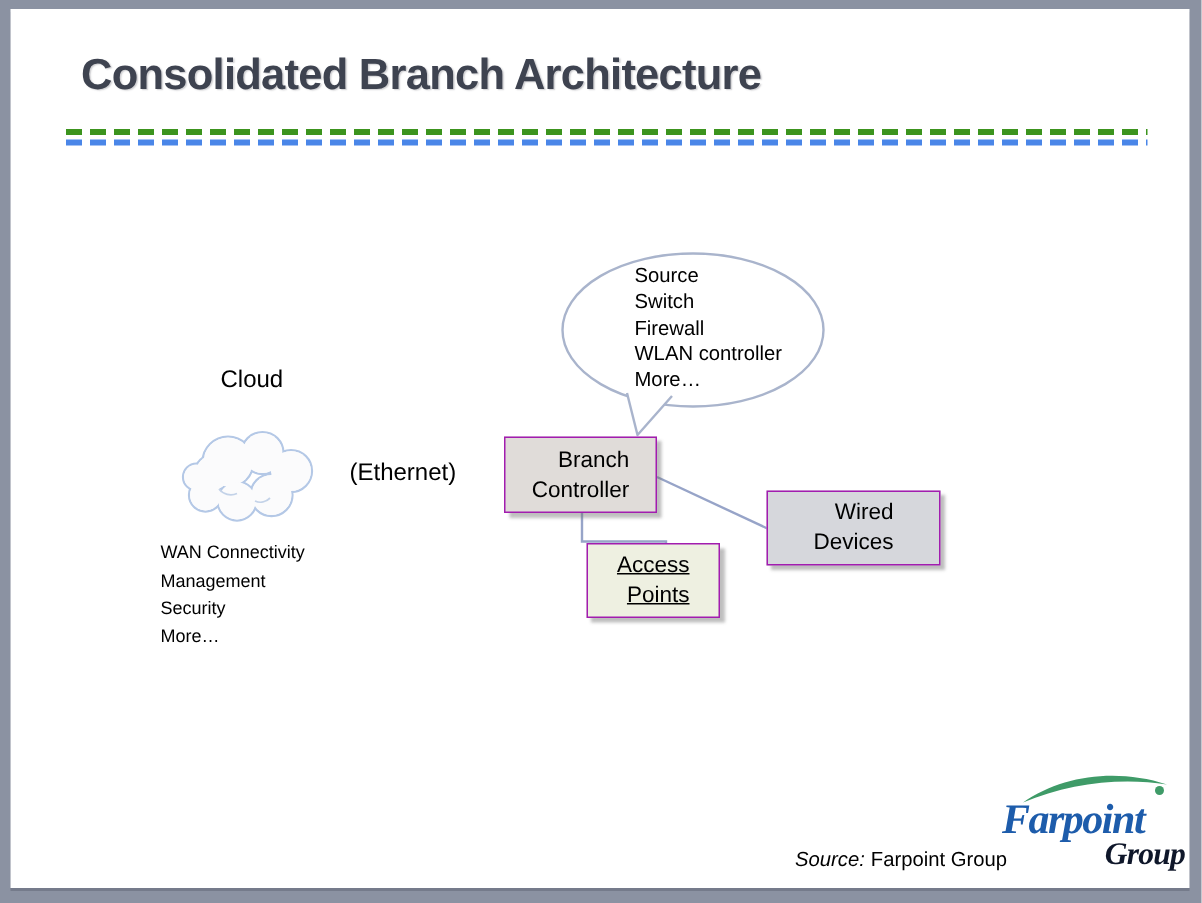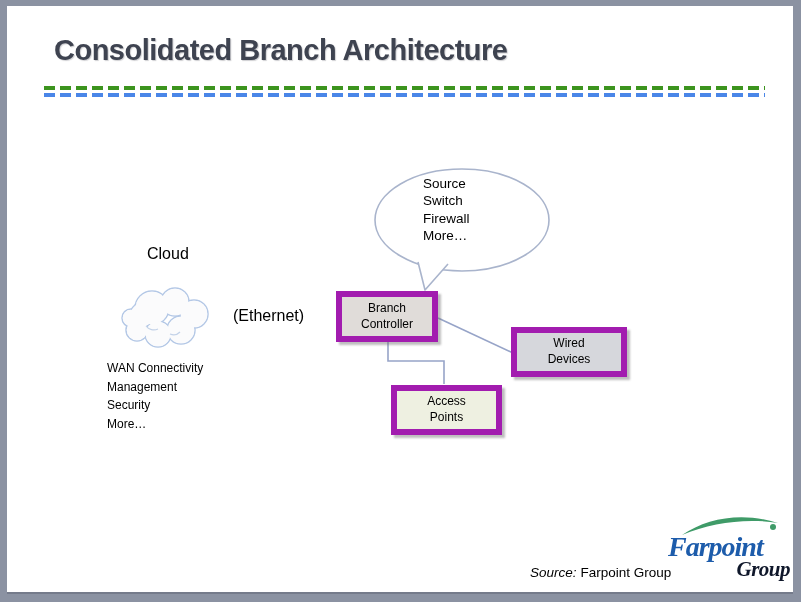--- a/index.html
+++ b/index.html
@@ -36,28 +36,28 @@
   .cloud-svg { left:118px; top:282px; z-index:1; }
   .ethernet-label { left:233px; top:307px; font-size:16px; z-index:2; }
   .services {
     left:107px; top:359px;
     font-size:12px; line-height:18.6px; z-index:2;
   }
   .connectors { left:0; top:0; z-index:1; pointer-events:none; }
 
   .node {
     display:flex; align-items:center; justify-content:center;
-    text-align:center; font-size:12px; line-height:1.32;
-    border:6px solid #a21caf;
+    text-align:right; font-size:15px; line-height:1.32;
+    border:1px solid #a21caf;
     box-shadow:3px 3px 2px rgba(110,110,110,0.45);
     white-space:pre-line; z-index:2;
   }
   .node-branch { left:336px; top:291px; width:102px; height:51px; background:#e0dcd9; }
   .node-wired  { left:511px; top:327px; width:116px; height:50px; background:#d6d7dc; }
-  .node-access { left:391px; top:385px; width:111px; height:50px; background:#eef0e1; }
+  .node-access { left:391px; top:362px; width:89px; height:50px; background:#eef0e1;text-decoration:underline; }
 
   .source-line { left:530px; top:565px; font-size:13.5px; z-index:2;text-align:center; }
   .source-label { font-style:italic; }
   .source-text { margin-left:4px; }
 
   .logo { left:668px; top:512px; width:126px; z-index:2; }
   .logo-swoosh { display:block; margin-left:12px; }
   .logo-word {
     font-family:"Liberation Serif", serif;
     font-weight:bold; font-style:italic;
@@ -88,20 +88,21 @@
 
 <svg class="abs callout-svg" width="196" height="134">
   <ellipse cx="94" cy="58" rx="87" ry="51" fill="#ffffff" stroke="#a9b4cc" stroke-width="1.6"></ellipse>
   <path d="M50,100 L57,128 L80,102" fill="#ffffff" stroke="#a9b4cc" stroke-width="1.6" stroke-linejoin="round"></path>
 </svg>
 
 <div class="abs callout-text">
   <div>Source</div>
   <div>Switch</div>
   <div>Firewall</div>
+  <div>WLAN controller</div>
   <div>More…</div>
 </div>
 
 <div class="abs cloud-label">Cloud</div>
 
 <svg class="abs cloud-svg" width="105" height="72" viewBox="0 0 105 72">
   <g fill="#fbfbfc" stroke="#b4c8e6" stroke-width="1.5">
     <circle cx="34" cy="26" r="17"></circle>
     <circle cx="57" cy="20" r="14"></circle>
     <circle cx="76" cy="32" r="14"></circle>

